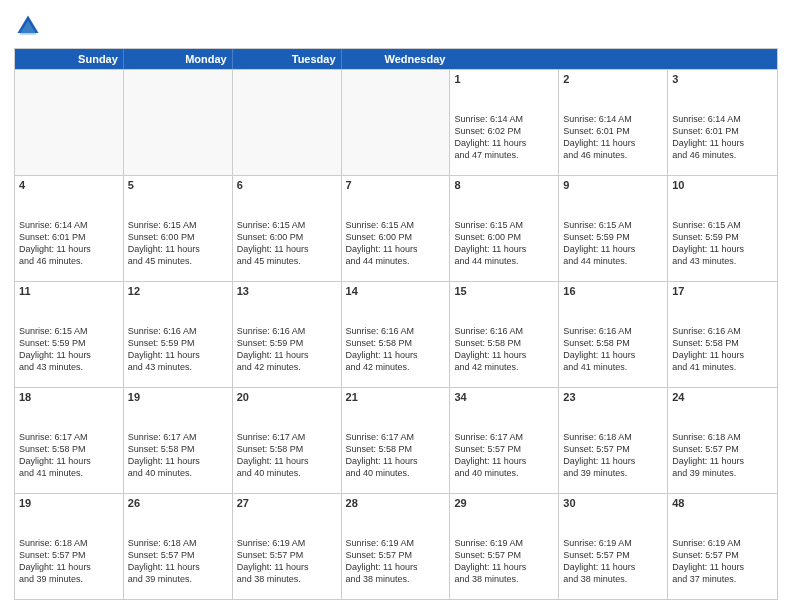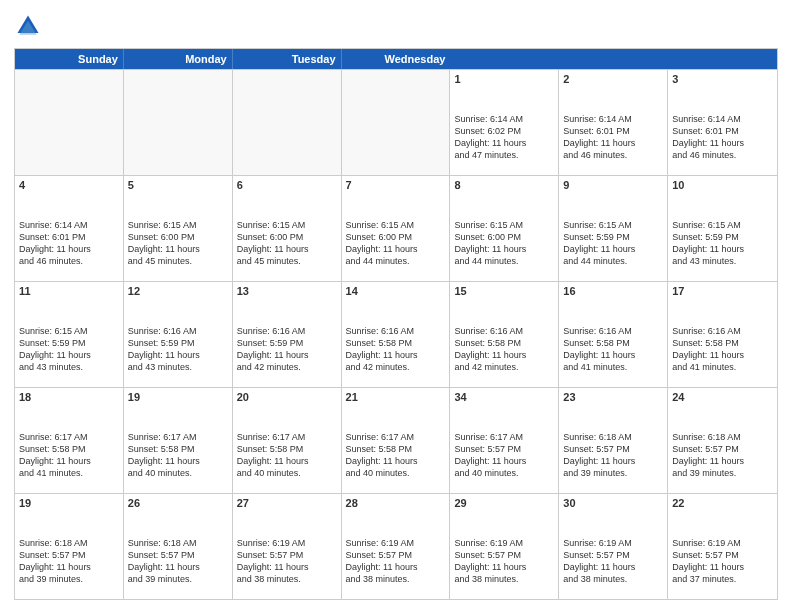--- a/index.html
+++ b/index.html
@@ -355,21 +355,21 @@
 and 38 minutes.</div>
           </div>
           <div class="cal-cell">
             <div class="day-num">30</div>
             <div class="cell-text" style="white-space: pre-line;">Sunrise: 6:19 AM
 Sunset: 5:57 PM
 Daylight: 11 hours
 and 38 minutes.</div>
           </div>
           <div class="cal-cell">
-            <div class="day-num">22</div>
+            <div class="day-num">48</div>
             <div class="cell-text" style="white-space: pre-line;">Sunrise: 6:19 AM
 Sunset: 5:57 PM
 Daylight: 11 hours
 and 37 minutes.</div>
           </div>
         </div>
       </div>
   </div>
 </div>
 

